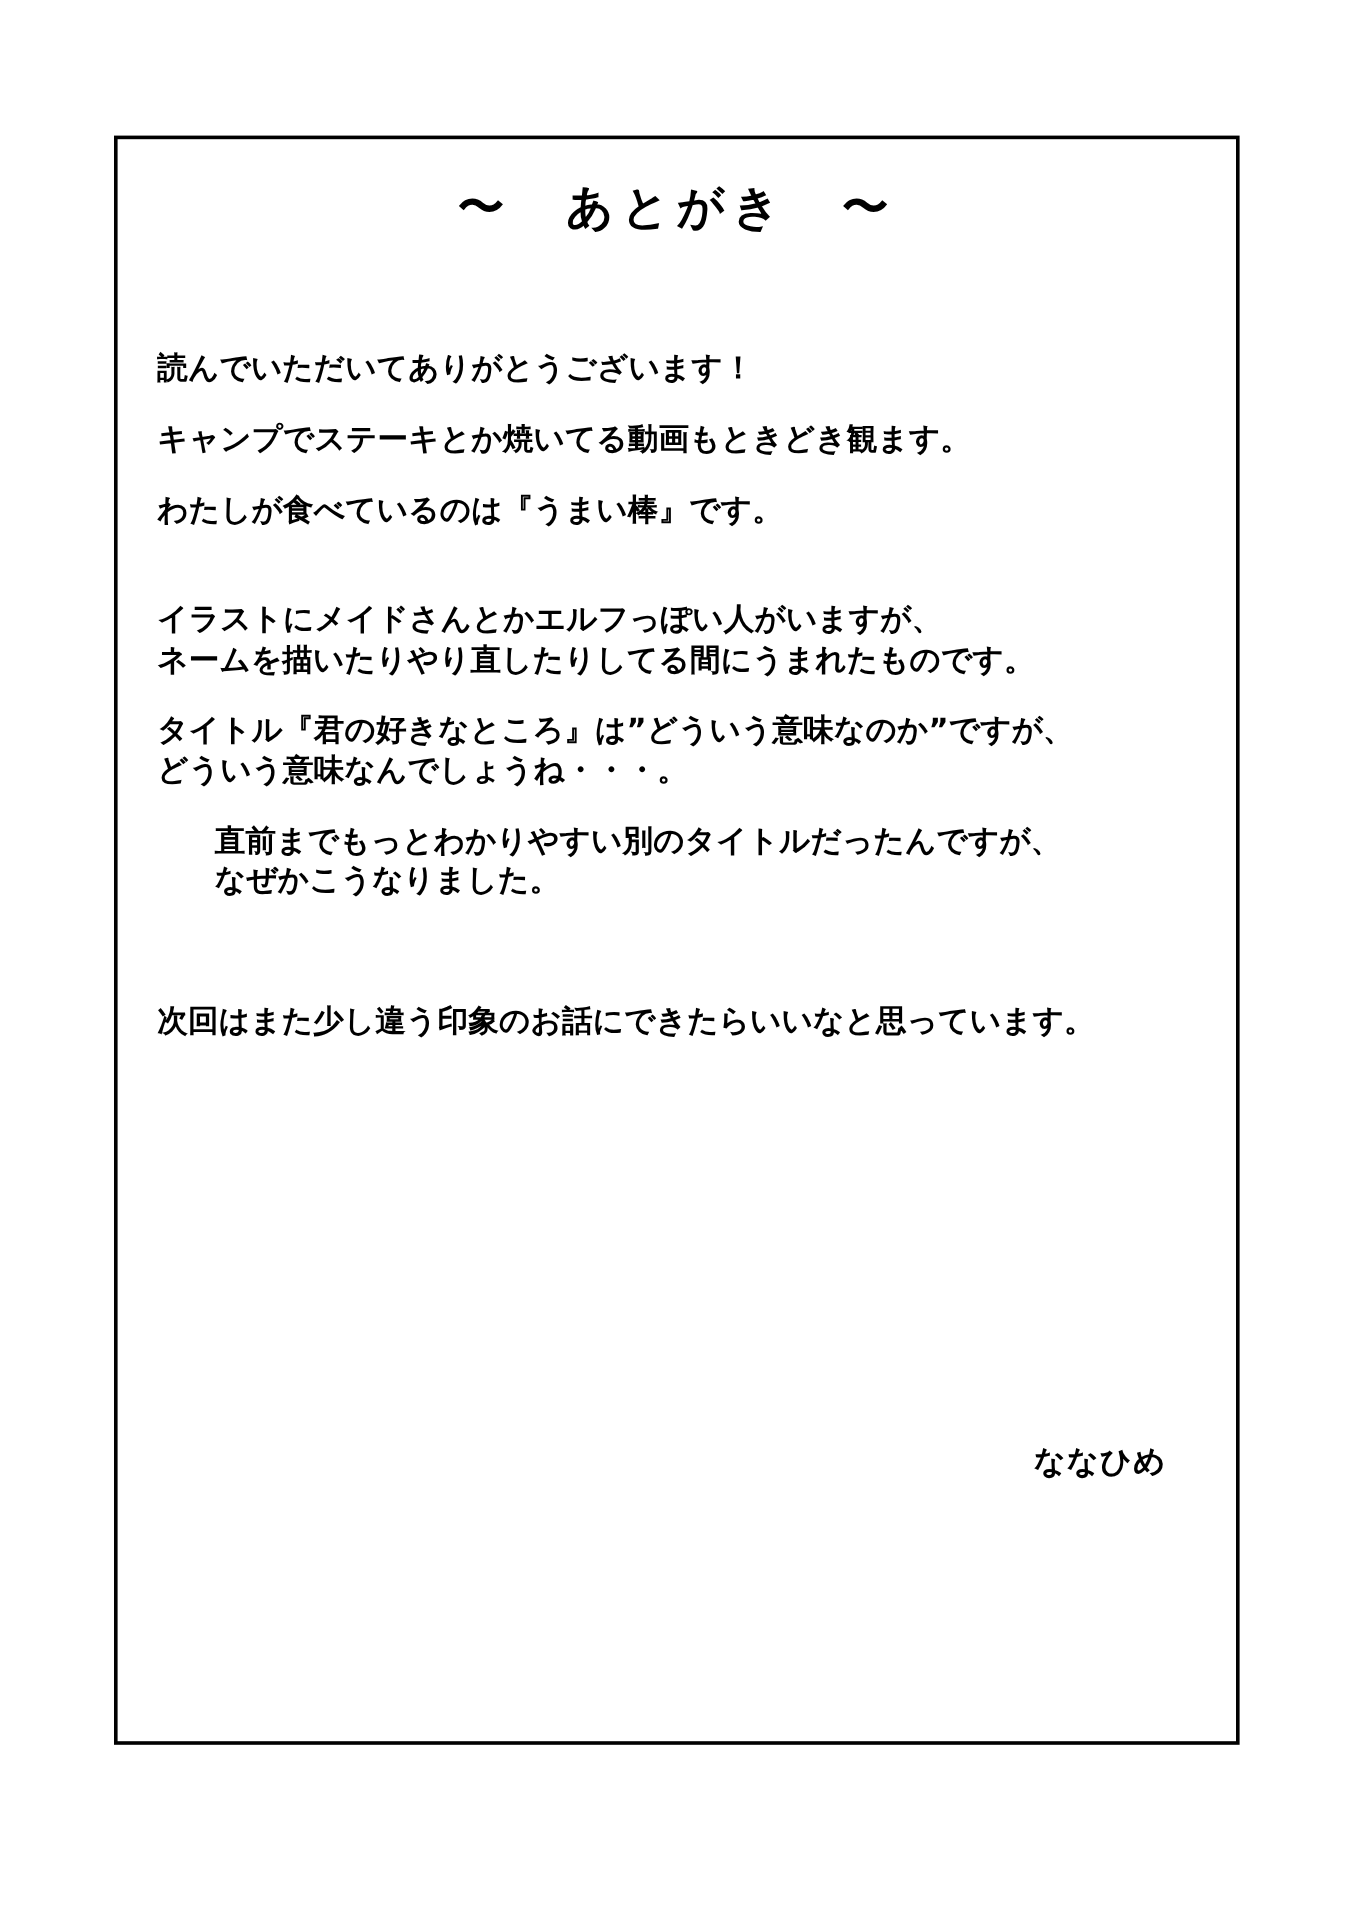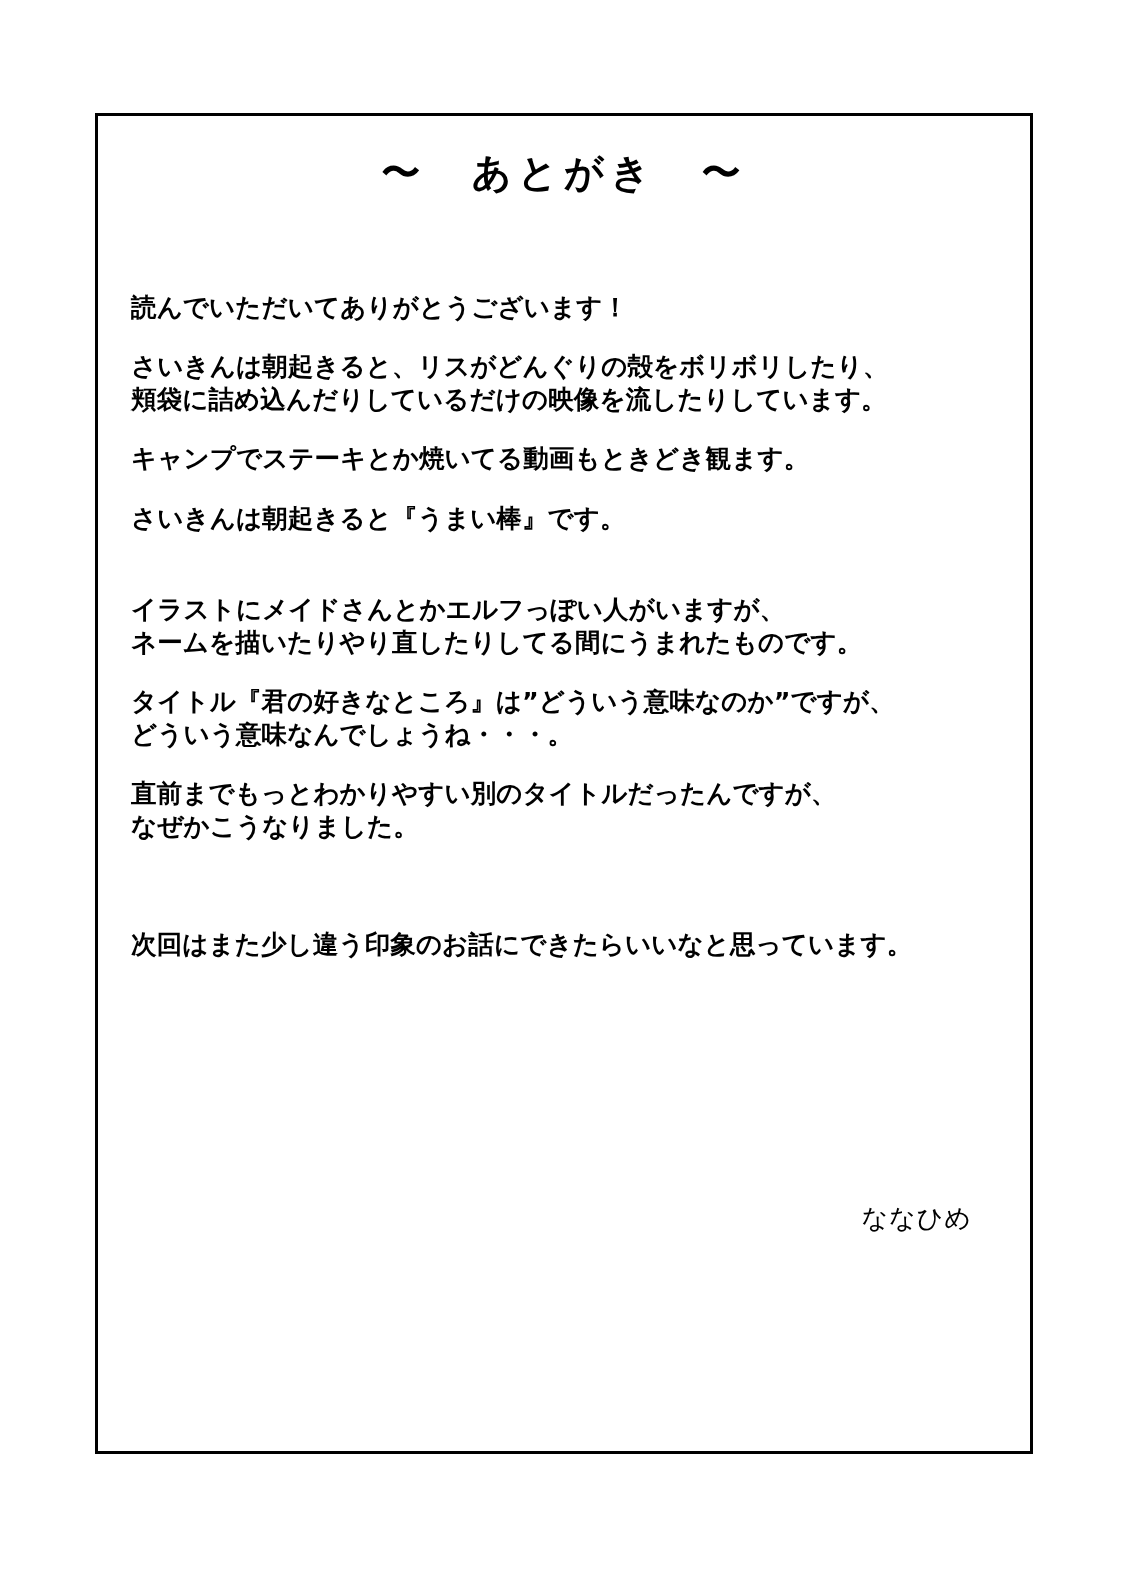--- a/index.html
+++ b/index.html
@@ -56,42 +56,41 @@
     font-weight: bold;
     line-height: 1.30;
     letter-spacing: 0.005em;
     white-space: pre-line;
   }
   .para.gap-large {
     margin-bottom: 58px;
   }
   .para.gap-xl {
     margin-bottom: 84px;
+    margin-left: 48px;
   }
   .signature {
     position: absolute;
     right: 58px;
     top: 1085px;
     font-size: 26px;
-    font-weight: normal;
+    font-weight: bold;
     letter-spacing: 0.04em;
   }
 </style>
 </head>
 <body>
 
 <div class="page">
   <div class="frame">
     <div class="title">〜　あとがき　〜</div>
     <div class="body-text">
       <p class="para">読んでいただいてありがとうございます！</p>
-      <p class="para">さいきんは朝起きると、リスがどんぐりの殻をボリボリしたり、
-頬袋に詰め込んだりしているだけの映像を流したりしています。</p>
       <p class="para">キャンプでステーキとか焼いてる動画もときどき観ます。</p>
-      <p class="para gap-large">さいきんは朝起きると『うまい棒』です。</p>
+      <p class="para gap-large">わたしが食べているのは『うまい棒』です。</p>
       <p class="para">イラストにメイドさんとかエルフっぽい人がいますが、
 ネームを描いたりやり直したりしてる間にうまれたものです。</p>
       <p class="para">タイトル『君の好きなところ』は”どういう意味なのか”ですが、
 どういう意味なんでしょうね・・・。</p>
       <p class="para gap-xl">直前までもっとわかりやすい別のタイトルだったんですが、
 なぜかこうなりました。</p>
       <p class="para">次回はまた少し違う印象のお話にできたらいいなと思っています。</p>
     </div>
     <div class="signature">ななひめ</div>
   </div>

